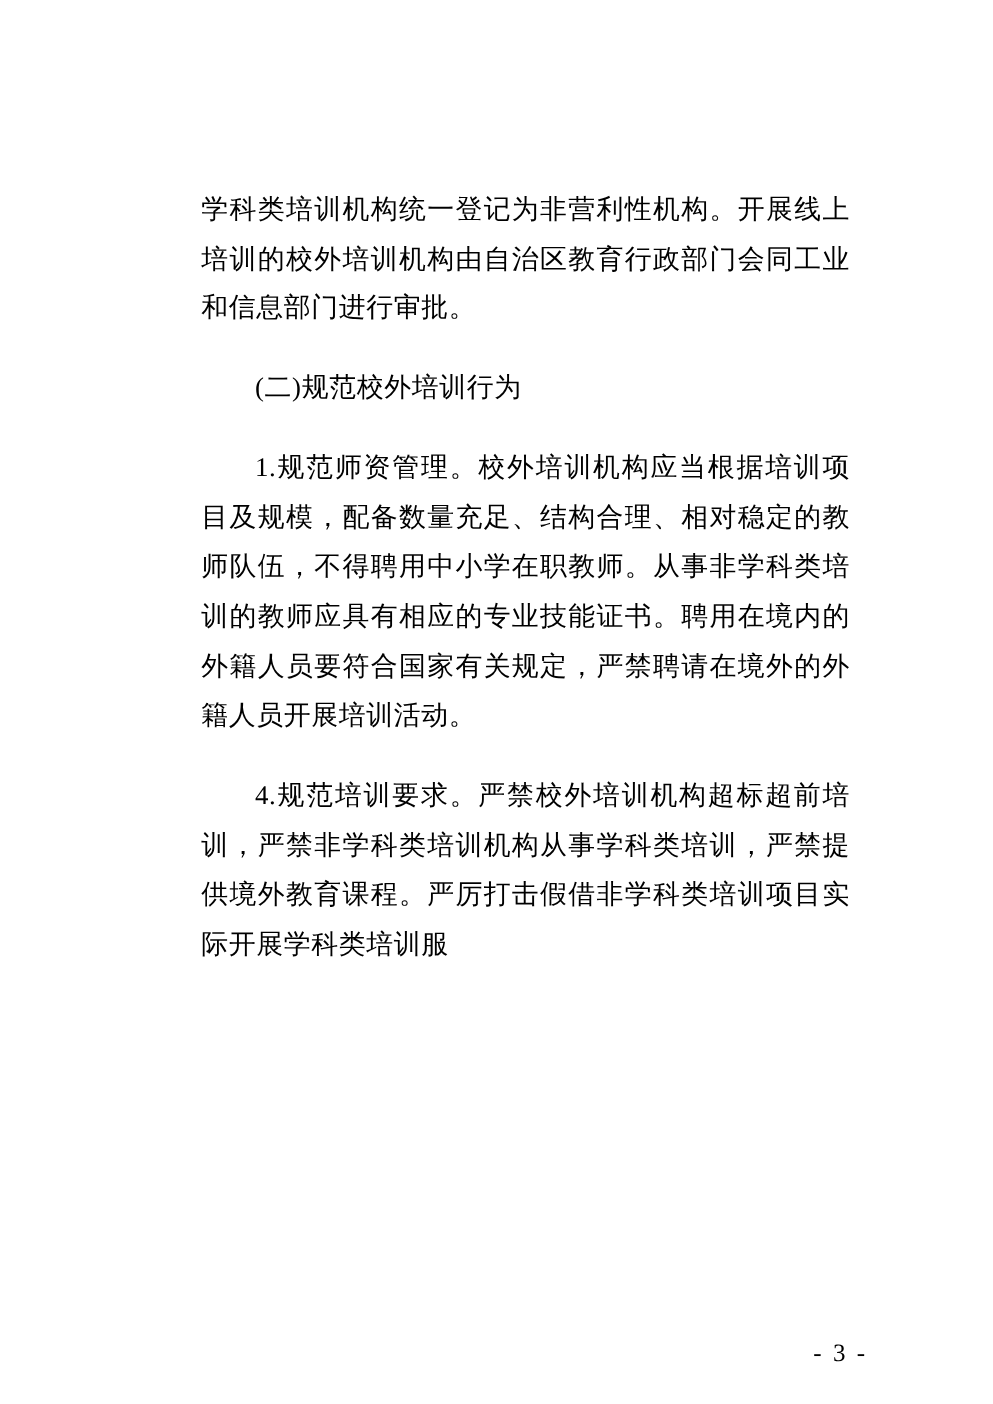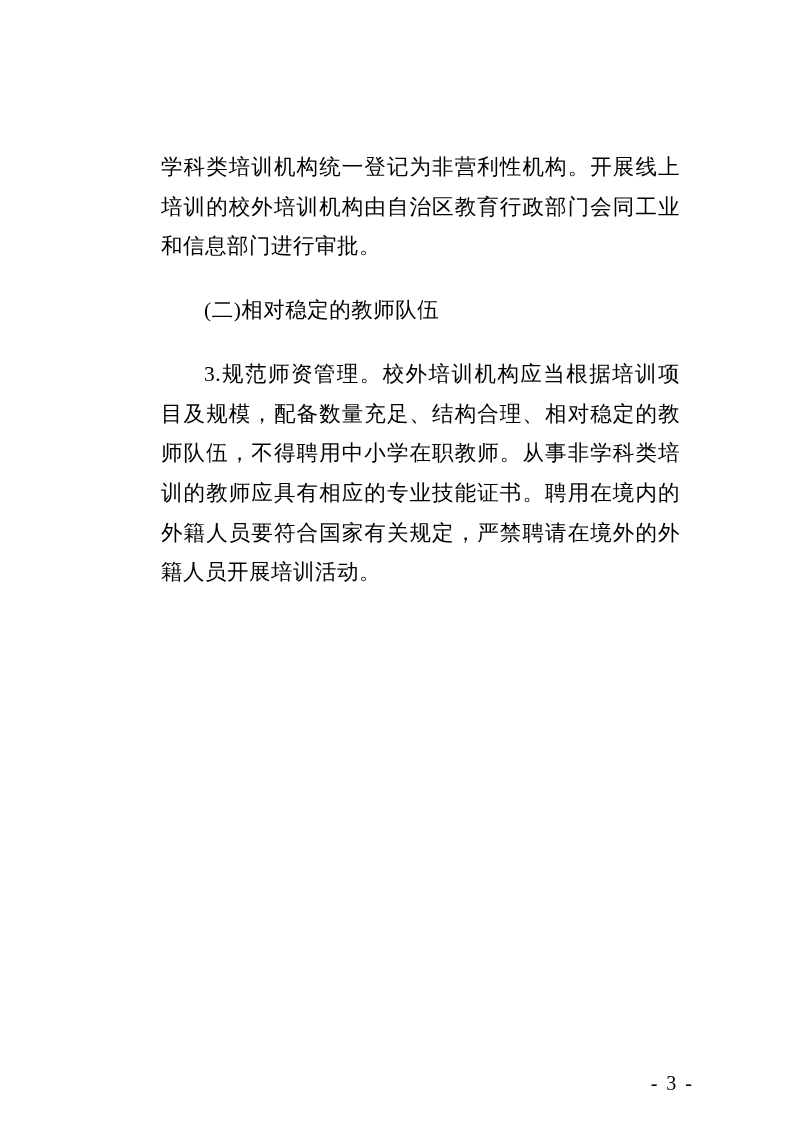--- a/index.html
+++ b/index.html
@@ -42,17 +42,18 @@
     letter-spacing: 2px;
     white-space: pre;
   }
 </style>
 </head>
 <body>
 
 <div class="page">
   <div class="content">
     <p>学科类培训机构统一登记为非营利性机构。开展线上培训的校外培训机构由自治区教育行政部门会同工业和信息部门进行审批。</p>
-    <p class="indent">(二)相对稳定的教师队伍</p>
-    <p class="indent">3.规范师资管理。校外培训机构应当根据培训项目及规模，配备数量充足、结构合理、相对稳定的教师队伍，不得聘用中小学在职教师。从事非学科类培训的教师应具有相应的专业技能证书。聘用在境内的外籍人员要符合国家有关规定，严禁聘请在境外的外籍人员开展培训活动。</p>
+    <p class="indent">(二)规范校外培训行为</p>
+    <p class="indent">1.规范师资管理。校外培训机构应当根据培训项目及规模，配备数量充足、结构合理、相对稳定的教师队伍，不得聘用中小学在职教师。从事非学科类培训的教师应具有相应的专业技能证书。聘用在境内的外籍人员要符合国家有关规定，严禁聘请在境外的外籍人员开展培训活动。</p>
+    <p class="indent">4.规范培训要求。严禁校外培训机构超标超前培训，严禁非学科类培训机构从事学科类培训，严禁提供境外教育课程。严厉打击假借非学科类培训项目实际开展学科类培训服</p>
   </div>
   <div class="page-number">- 3 -</div>
 </div>
 
 </body></html>

